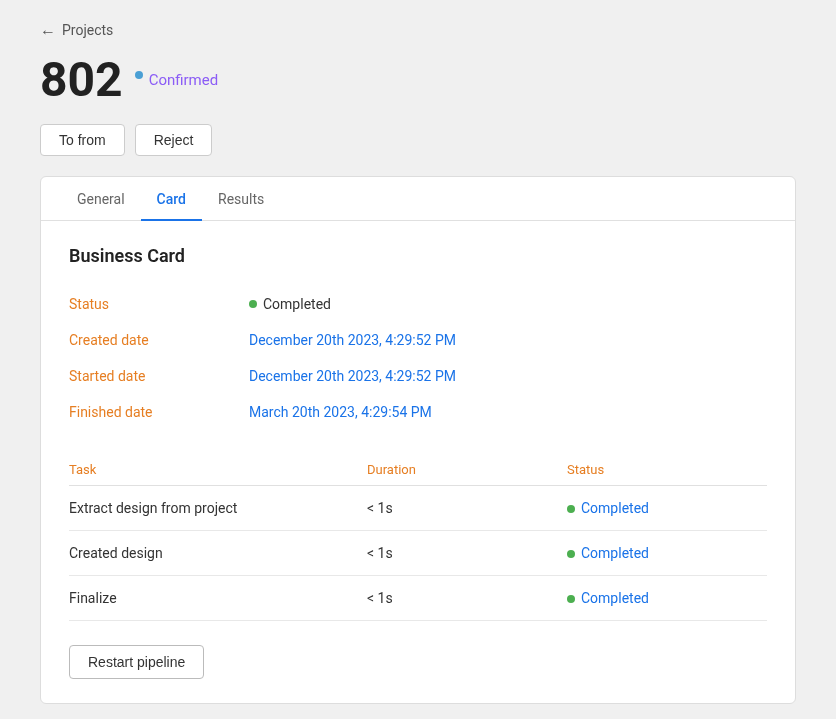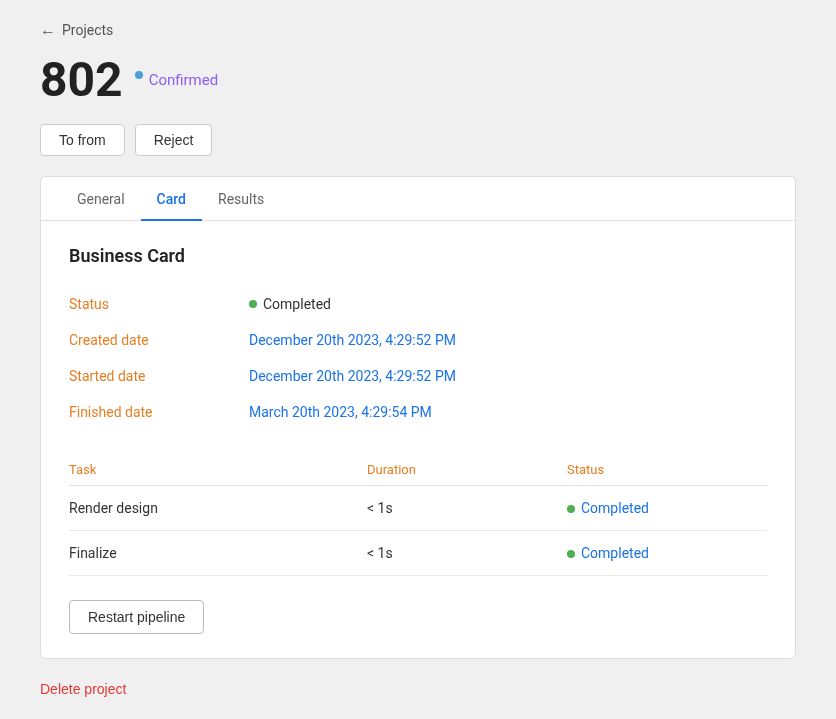--- a/index.html
+++ b/index.html
@@ -221,22 +221,27 @@
     
     <table class="tasks-table">
       <thead>
         <tr>
           <th>Task</th>
           <th class="th-duration">Duration</th>
           <th class="th-status">Status</th>
         </tr>
       </thead>
       <tbody id="tasks-tbody">
+      <tr>
+            <td>Extract design from project</td>
+            <td>&lt; 1s</td>
+            <td><span style="display: inline-block; width: 8px; height: 8px; border-radius: 50%; background: rgb(76, 175, 80); margin-right: 6px; vertical-align: middle;"></span><span style="color: rgb(26, 115, 232);">Completed</span></td>
+          </tr>
           <tr>
-            <td>Render design</td>
+            <td>Created design</td>
             <td>&lt; 1s</td>
             <td><span style="display: inline-block; width: 8px; height: 8px; border-radius: 50%; background: rgb(76, 175, 80); margin-right: 6px; vertical-align: middle;"></span><span style="color: rgb(26, 115, 232);">Completed</span></td>
           </tr>
           <tr>
             <td>Finalize</td>
             <td>&lt; 1s</td>
             <td><span style="display: inline-block; width: 8px; height: 8px; border-radius: 50%; background: rgb(76, 175, 80); margin-right: 6px; vertical-align: middle;"></span><span style="color: rgb(26, 115, 232);">Completed</span></td>
           </tr>
         </tbody>
     </table>

